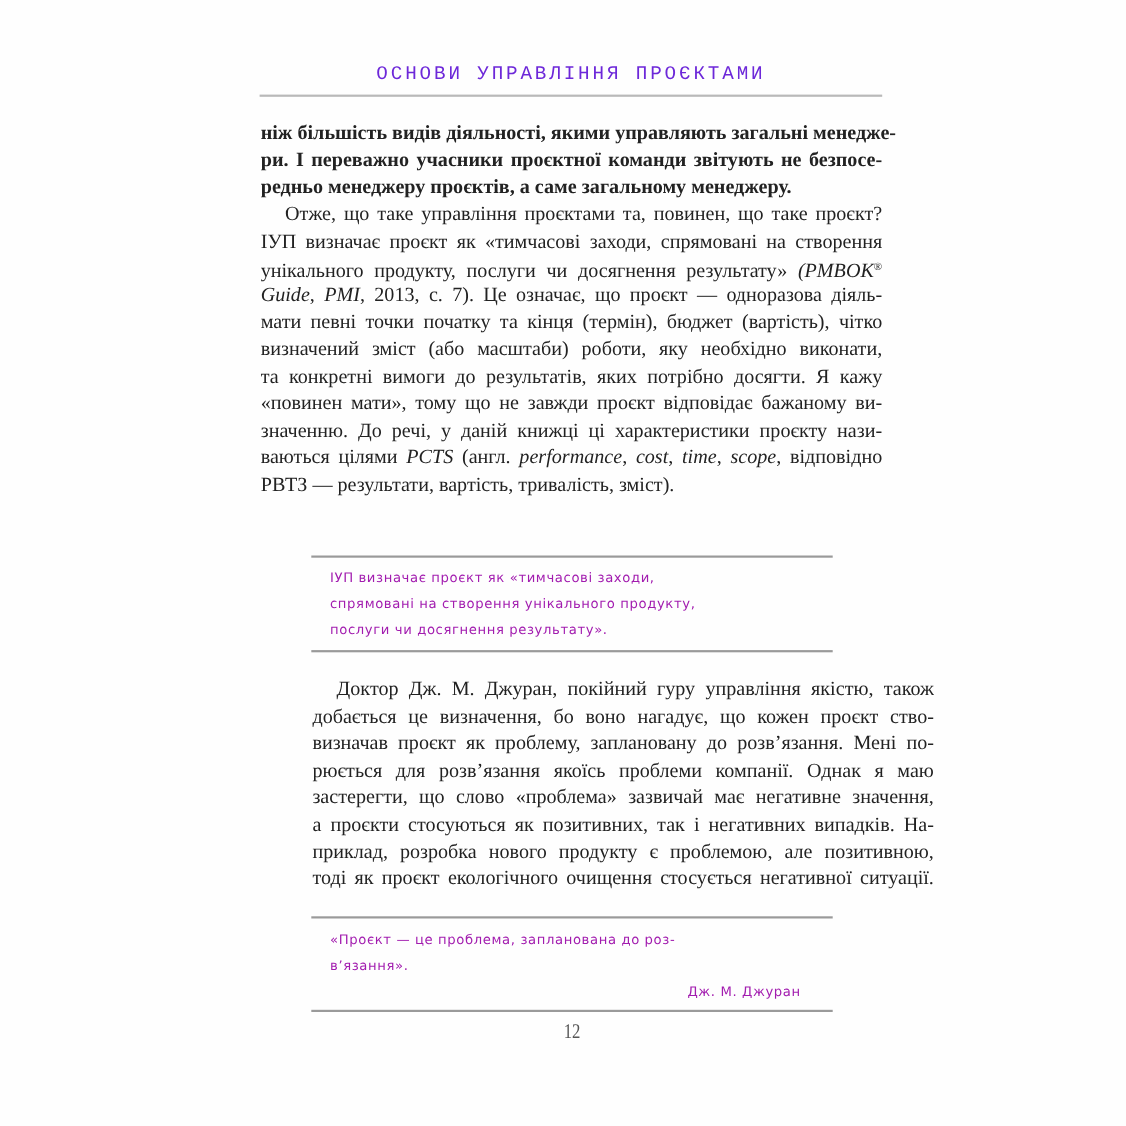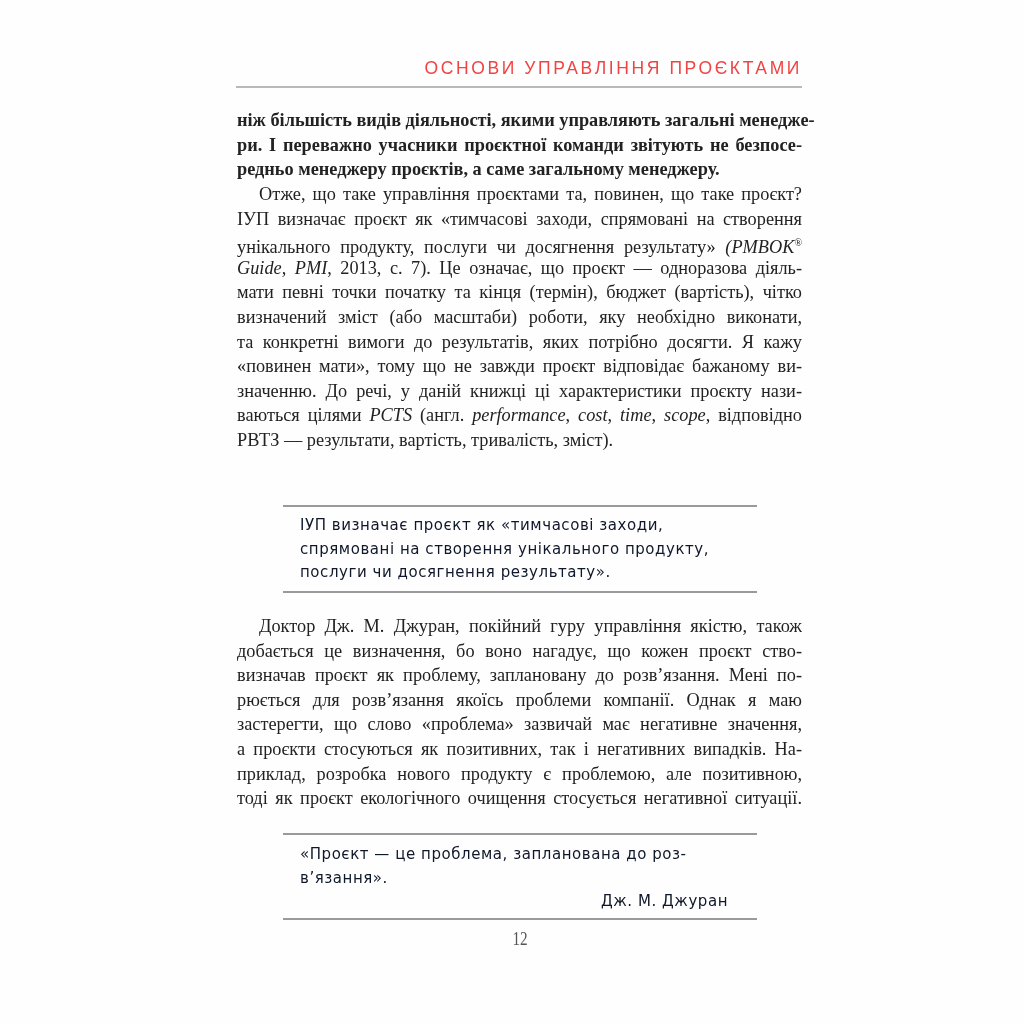--- a/index.html
+++ b/index.html
@@ -18,25 +18,25 @@
       position: absolute;
       left: 0; top: 0;
       width: 1024px; height: 1024px;
       background: #fefefe;
     }
     .running-head {
       position: absolute;
       left: 236px;
       width: 566px;
       top: 58px;
-      text-align: right;
-      font-family: Liberation Sans, sans-serif;
+      text-align: center;
+      font-family: Liberation Mono, monospace;
       font-size: 17.5px;
       letter-spacing: 2.6px;
-      color: #ef4444;
+      color: #6d28d9;
       white-space: nowrap;
     }
     .head-rule {
       position: absolute;
       left: 236px;
       width: 566px;
       top: 86px;
       height: 2px;
       background: #b9b9b9;
     }
@@ -70,24 +70,24 @@
       left: 283px;
       width: 474px;
       height: 2px;
       background: #9a9a9a;
     }
     .callout-text {
       position: absolute;
       left: 300px;
       width: 440px;
       font-family: "DejaVu Sans", "Liberation Sans", sans-serif;
-      font-size: 15px;
+      font-size: 12px;
       line-height: 23.5px;
       letter-spacing: 0.55px;
-      color: #0f172a;
+      color: #a21caf;
     }
     .callout-text .cl { display: block; white-space: nowrap; }
     .callout-author {
       display: block;
       text-align: right;
       padding-right: 12px;
       white-space: nowrap;
     }
     .page-number {
       position: absolute;
@@ -130,21 +130,21 @@
   </div>
 
   <div class="callout-rule" style="top:505px;"></div>
   <div class="callout-text" style="top:514px;">
     <span class="cl">ІУП визначає проєкт як «тимчасові заходи,</span>
     <span class="cl">спрямовані на створення унікального продукту,</span>
     <span class="cl">послуги чи досягнення результату».</span>
   </div>
   <div class="callout-rule" style="top:591px;"></div>
 
-  <div class="body-block" style="top:614px;">
+  <div class="body-block" style="top:614px;margin-left:47px;">
     <span class="line indent">Доктор Дж. М. Джуран, покійний гуру управління якістю, також</span>
     <span class="line">добається це визначення, бо воно нагадує, що кожен проєкт ство-</span>
     <span class="line">визначав проєкт як проблему, заплановану до розв’язання. Мені по-</span>
     <span class="line">рюється для розв’язання якоїсь проблеми компанії. Однак я маю</span>
     <span class="line">застерегти, що слово «проблема» зазвичай має негативне значення,</span>
     <span class="line">а проєкти стосуються як позитивних, так і негативних випадків. На-</span>
     <span class="line">приклад, розробка нового продукту є проблемою, але позитивною,</span>
     <span class="line">тоді як проєкт екологічного очищення стосується негативної ситуації.</span>
   </div>
 

